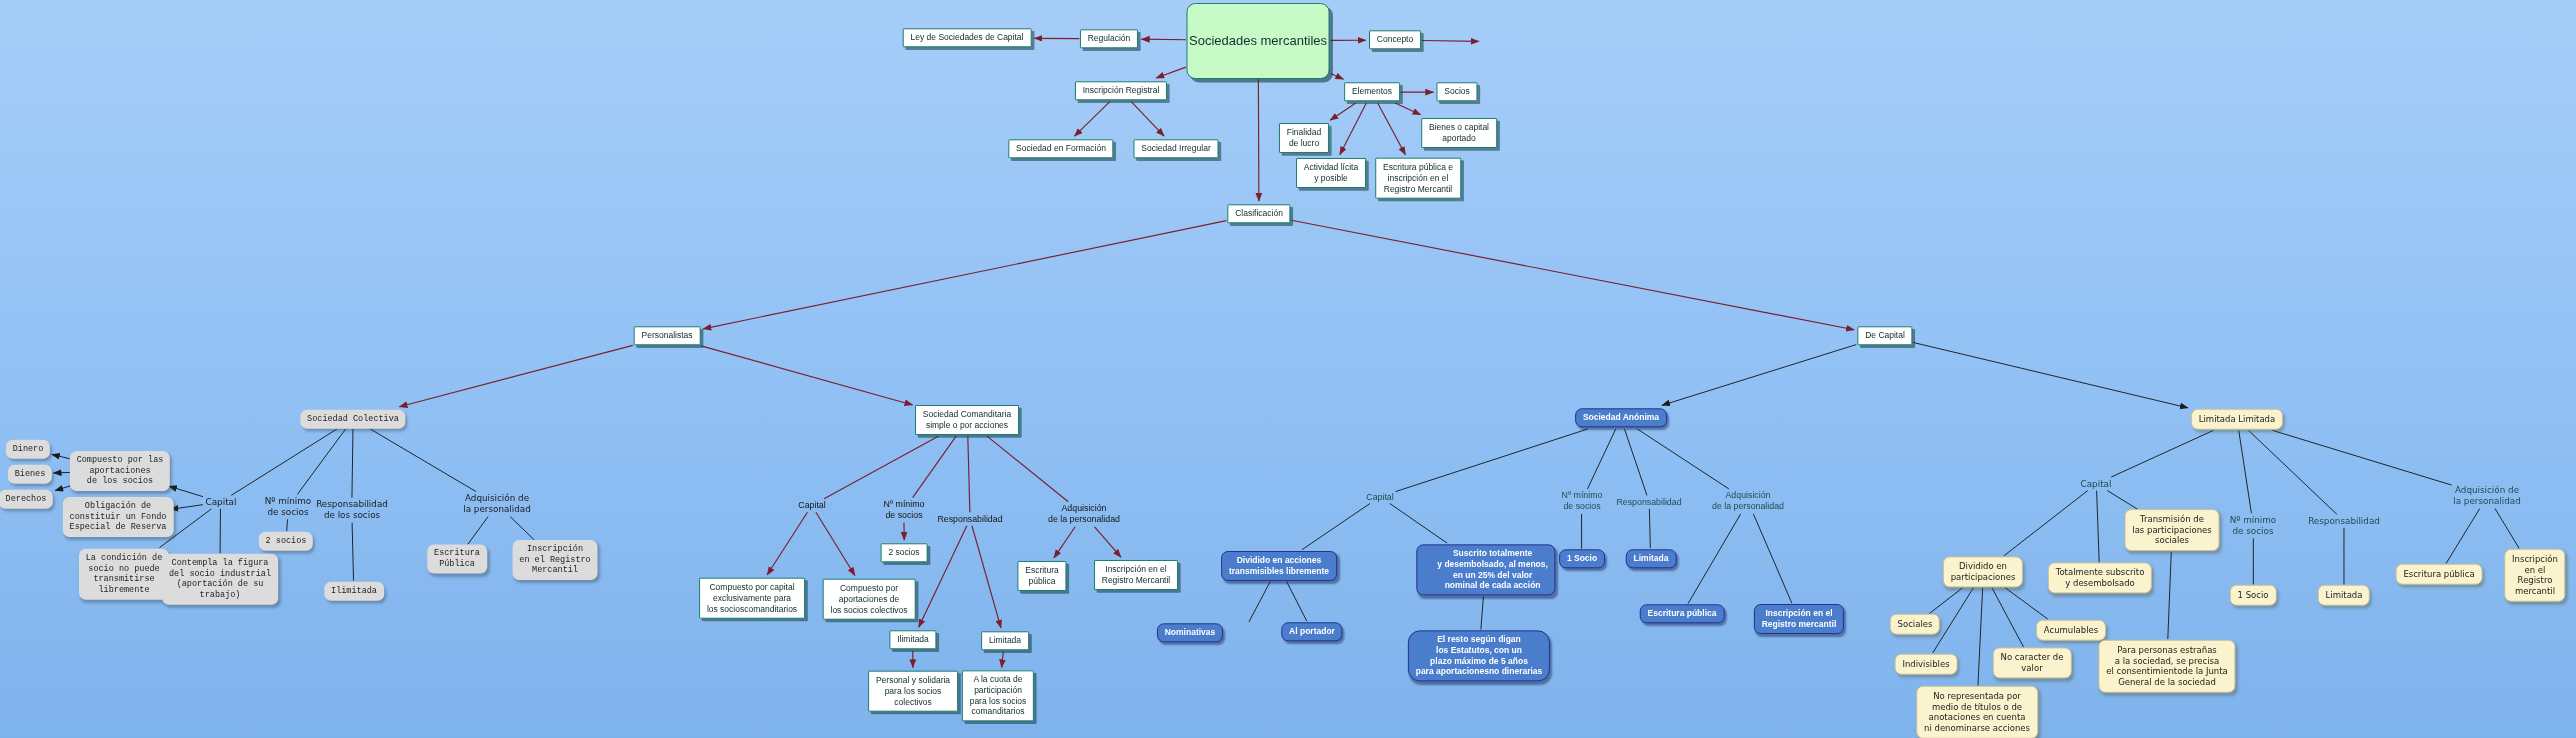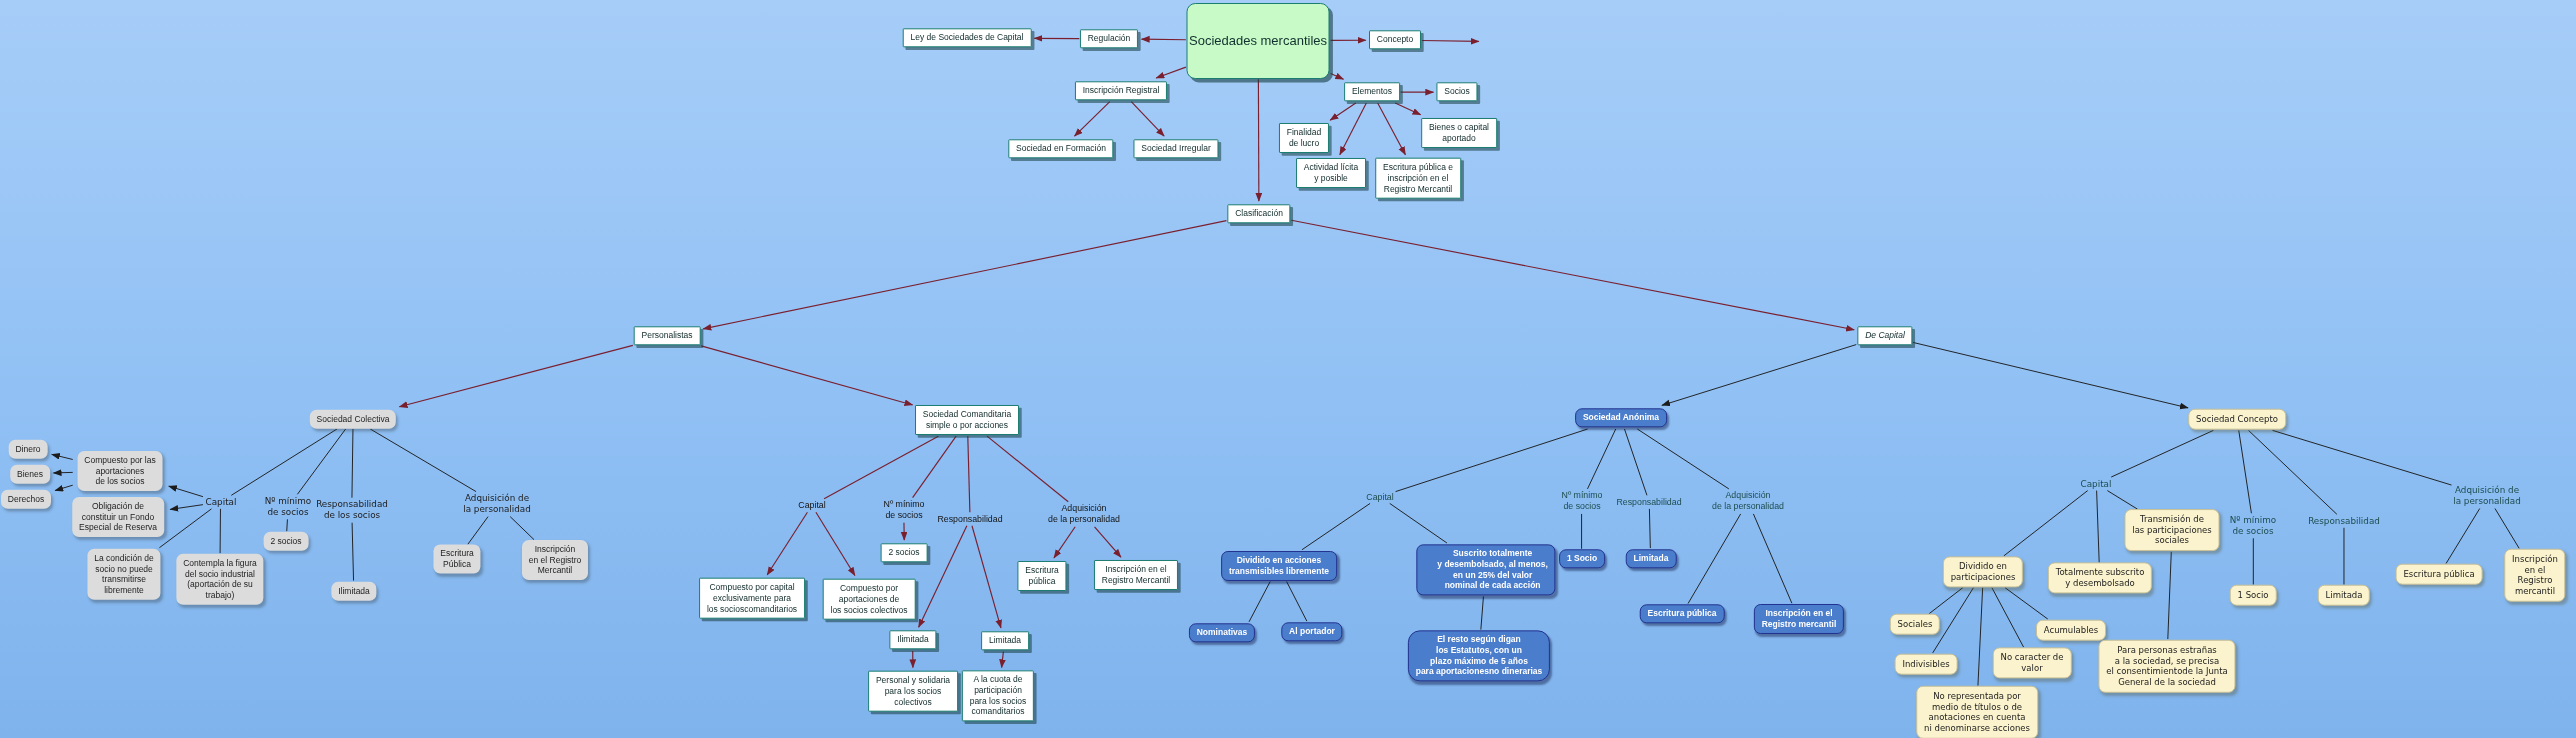--- a/index.html
+++ b/index.html
@@ -26,21 +26,21 @@
   .green{
     background:#c7fac7;border:1.4px solid #1b7d70;border-radius:8.8px;
     width:143px;height:76px;display:flex;align-items:center;justify-content:center;
     font-size:13px;color:#12302e;
     box-shadow:3.4px 3.4px 0 rgba(23,62,66,0.6);
   }
   
   .gray{
     background:#dcdcdc;border:none;border-radius:6.8px;
     padding:4px 6.8px;font-size:8.5px;color:#1d1d1d;
-    font-family:Liberation Sans, sans-serif;
+    font-family:Liberation Mono, monospace;
     box-shadow:2px 2.7px 2.7px rgba(50,60,70,0.35);
   }
   
   .blue{
     background:#4a7dcb;border:1.4px solid #23338f;border-radius:6.8px;
     padding:3.4px 6.8px;font-size:8.5px;font-weight:bold;color:#ffffff;
     font-family:"Liberation Sans",sans-serif;
     box-shadow:2px 2.7px 2px rgba(15,25,70,0.45);
   }
   
@@ -163,21 +163,21 @@
 de lucro</div>
     <div class="node white" id="node-actividad" style="left: 1331px; top: 173px;">Actividad lícita
 y posible</div>
     <div class="node white" id="node-escritura_insc" style="left: 1418px; top: 178px;">Escritura pública e
 inscripción en el
 Registro Mercantil</div>
     <div class="node white" id="node-bienes_cap" style="left: 1459px; top: 133px;">Bienes o capital
 aportado</div>
     <div class="node white" id="node-clasificacion" style="left: 1259px; top: 214px;">Clasificación</div>
     <div class="node white" id="node-personalistas" style="left: 667px; top: 336px;">Personalistas</div>
-    <div class="node white" id="node-de_capital" style="left: 1885px; top: 336px; font-style: italic;">De Capital</div>
+    <div class="node white" id="node-de_capital" style="left: 1885px; top: 336px;">De Capital</div>
     <div class="node gray" id="node-soc_colectiva" style="left: 353px; top: 419px;">Sociedad Colectiva</div>
     <div class="node labelC" id="node-capital1" style="left: 221px; top: 502px;">Capital</div>
     <div class="node labelC" id="node-nmin1" style="left: 288px; top: 507px;">Nº mínimo
 de socios</div>
     <div class="node labelC" id="node-resp1" style="left: 352px; top: 510px;">Responsabilidad
 de los socios</div>
     <div class="node labelC" id="node-adq1" style="left: 497px; top: 504px;">Adquisición de
 la personalidad</div>
     <div class="node gray" id="node-socios2_1" style="left: 286px; top: 541px;">2 socios</div>
     <div class="node gray" id="node-ilimitada1" style="left: 354px; top: 591px;">Ilimitada</div>
@@ -237,32 +237,32 @@
 de socios</div>
     <div class="node labelA" id="node-resp3" style="left: 1649px; top: 502px;">Responsabilidad</div>
     <div class="node labelA" id="node-adq3" style="left: 1748px; top: 501px;">Adquisición
 de la personalidad</div>
     <div class="node blue" id="node-dividido_acc" style="left: 1279px; top: 566px;">Dividido en acciones
 transmisibles libremente</div>
     <div class="node blue" id="node-suscrito" style="left: 1486px; top: 570px; padding-left: 20px;">Suscrito totalmente
 y desembolsado, al menos,
 en un 25% del  valor
 nominal de cada acción</div>
-    <div class="node blue" id="node-nominativas" style="left: 1222px; top: 633px;">Nominativas</div>
+    <div class="node blue" id="node-nominativas" style="left: 1190px; top: 633px;">Nominativas</div>
     <div class="node blue" id="node-al_portador" style="left: 1312px; top: 632px;">Al portador</div>
     <div class="node blue" id="node-resto" style="left: 1479px; top: 656px; border-radius: 12px;">El resto según digan
 los Estatutos, con un
 plazo máximo de 5 años
 para aportacionesno dinerarias</div>
     <div class="node blue" id="node-socio1_3" style="left: 1582px; top: 559px;">1 Socio</div>
     <div class="node blue" id="node-limitada3" style="left: 1651px; top: 559px;">Limitada</div>
     <div class="node blue" id="node-escr_pub3" style="left: 1682px; top: 614px;">Escritura pública</div>
     <div class="node blue" id="node-insc_rm3" style="left: 1799px; top: 619px;">Inscripción en el
 Registro mercantil</div>
-    <div class="node cream" id="node-soc_limitada" style="left: 2237px; top: 419px;">Sociedad Concepto</div>
+    <div class="node cream" id="node-soc_limitada" style="left: 2237px; top: 419px;">Limitada Limitada</div>
     <div class="node labelL" id="node-capital4" style="left: 2096px; top: 484px;">Capital</div>
     <div class="node cream" id="node-transmision" style="left: 2172px; top: 530px;">Transmisión de
 las participaciones
 sociales</div>
     <div class="node labelL" id="node-nmin4" style="left: 2253px; top: 526px;">Nº mínimo
 de socios</div>
     <div class="node labelL" id="node-resp4" style="left: 2344px; top: 521px;">Responsabilidad</div>
     <div class="node labelL" id="node-adq4" style="left: 2487px; top: 496px;">Adquisición de
 la personalidad</div>
     <div class="node cream" id="node-totalmente" style="left: 2100px; top: 578px;">Totalmente subscrito

